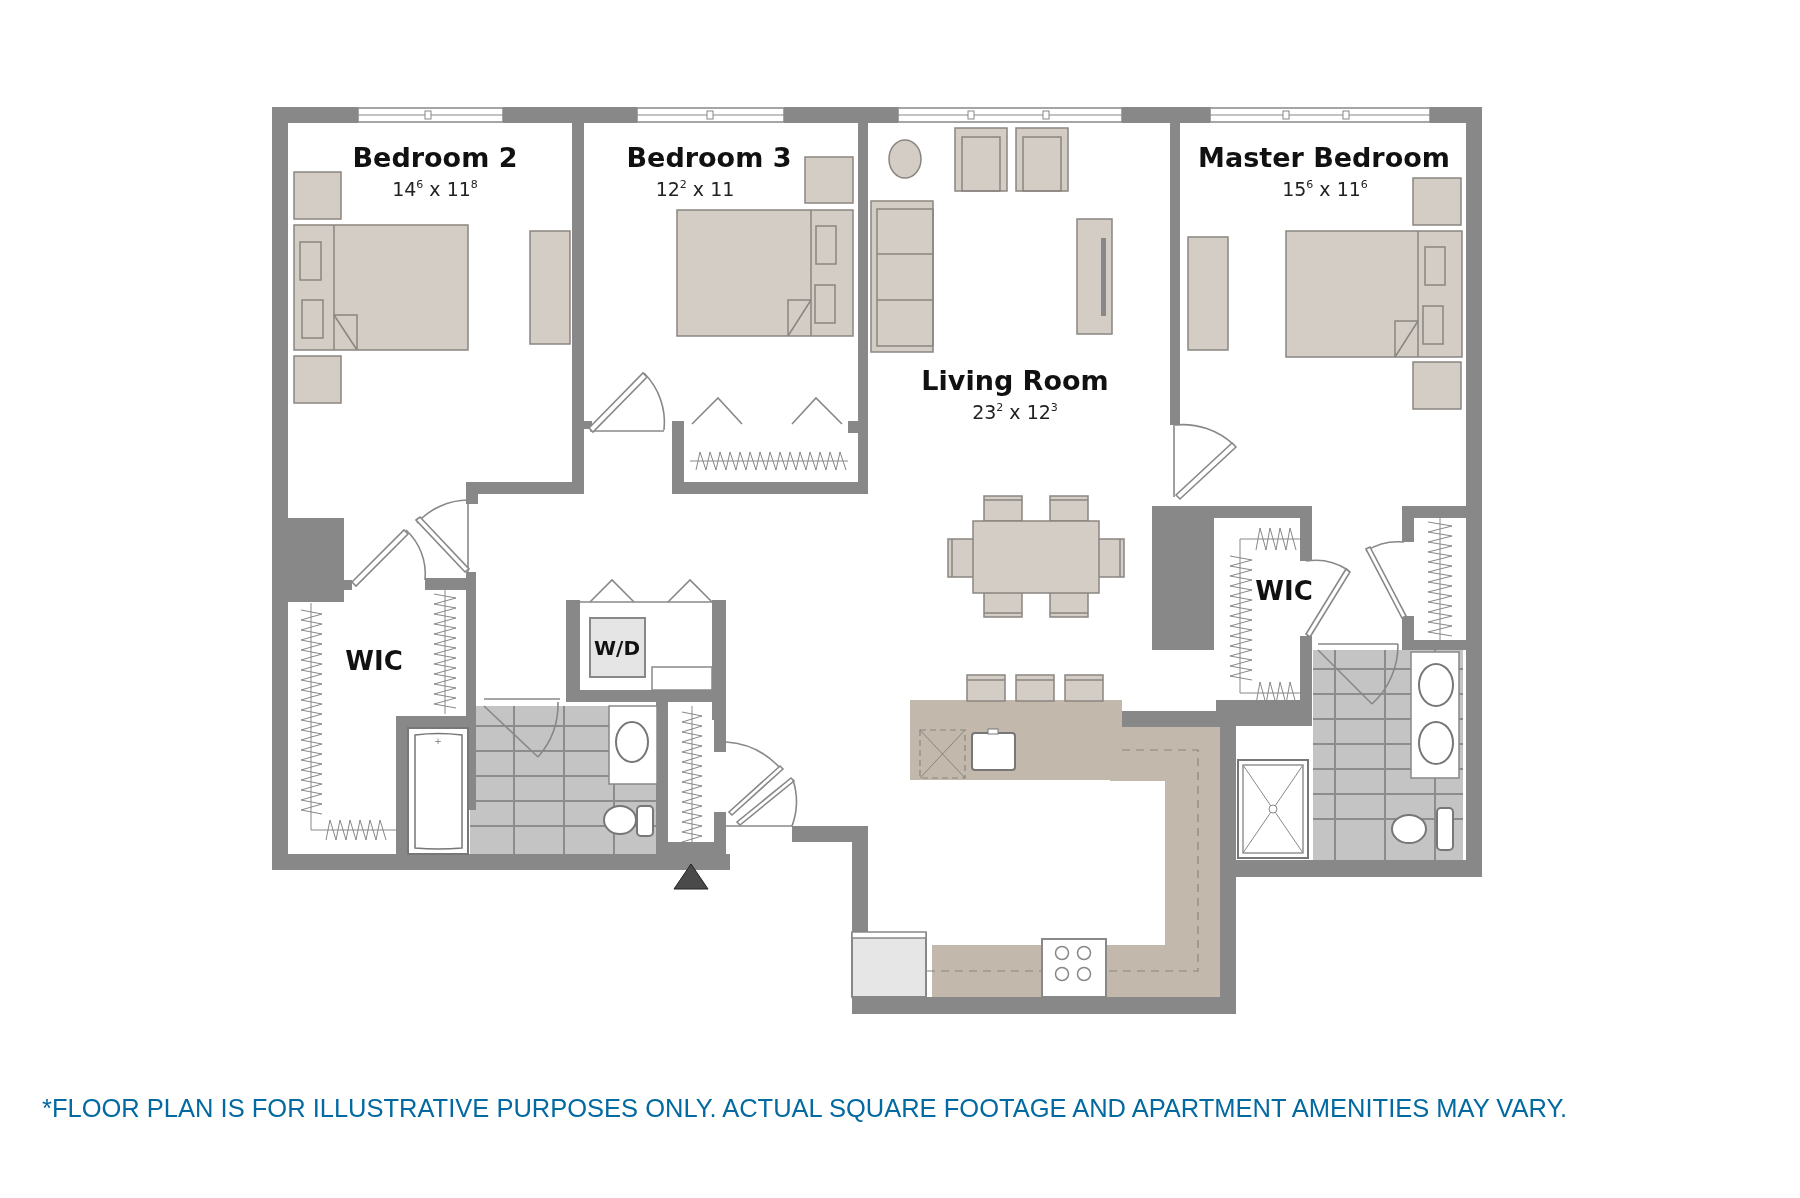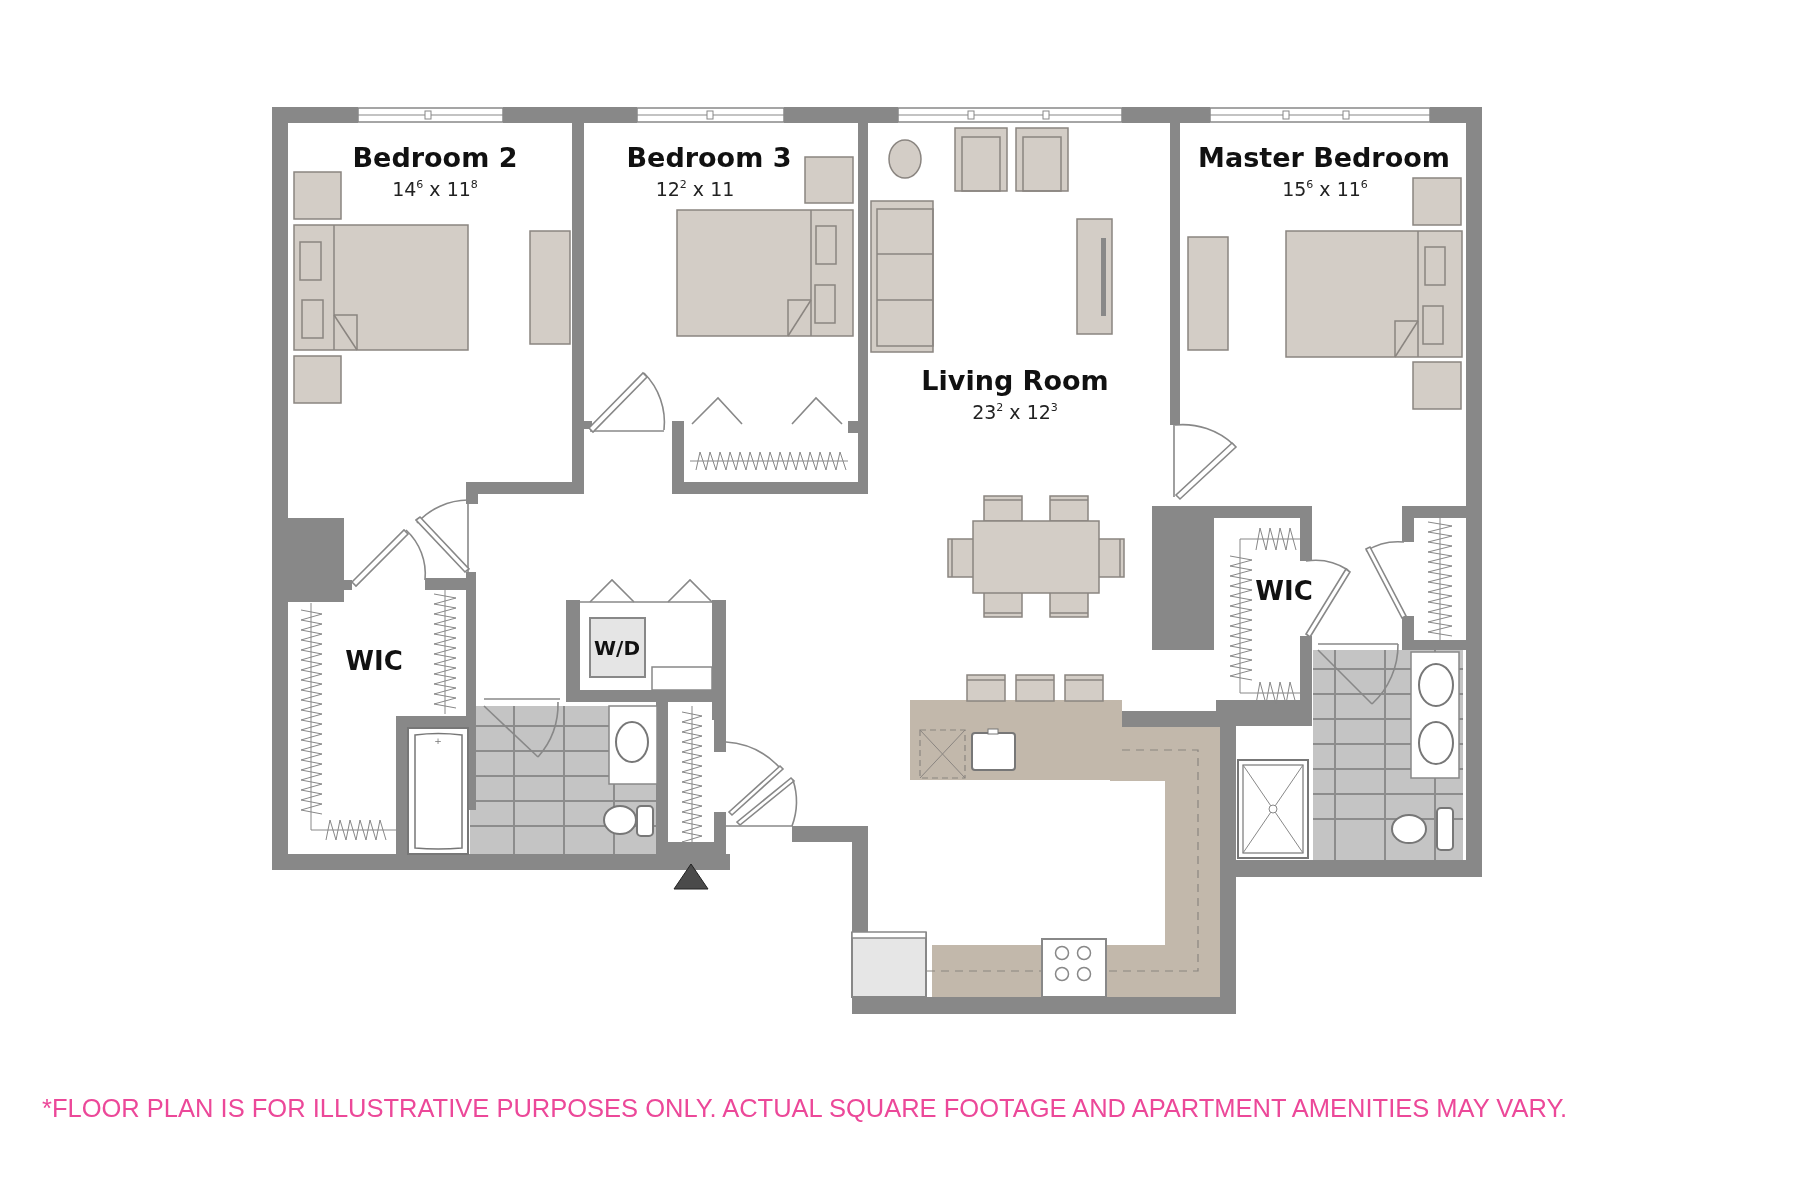--- a/index.html
+++ b/index.html
@@ -5,21 +5,21 @@
   html, body { margin: 0; padding: 0; background: #ffffff; }
   body { width: 1800px; height: 1198px; position: relative; overflow: hidden; font-family: "DejaVu Sans", sans-serif; }
   #plan { position: absolute; left: 0; top: 0; }
   .room-name { font-family: "DejaVu Sans", sans-serif; font-weight: bold; font-size: 27px; fill: #111; }
   .room-dim { font-family: "DejaVu Sans", sans-serif; font-size: 19px; fill: #222; }
   .room-dim tspan.sup { font-size: 11px; }
   .label-small { font-family: "DejaVu Sans", sans-serif; font-weight: bold; font-size: 26px; fill: #111; }
   .wd-label { font-family: "DejaVu Sans", sans-serif; font-weight: bold; font-size: 20px; fill: #111; }
   #disclaimer {
     position: absolute; left: 42px; top: 1094px; width: 1700px;
-    font-family: "Liberation Sans", sans-serif; font-size: 25.5px; color: #ec4899; letter-spacing: 0px; white-space: nowrap;
+    font-family: "Liberation Sans", sans-serif; font-size: 25.5px; color: #0369a1; letter-spacing: 0px; white-space: nowrap;
   }
   .wall { fill: #888888; }
   .furn { fill: #d3cdc6; stroke: #8a8580; stroke-width: 1.5; }
   .furn-line { fill: none; stroke: #8a8580; stroke-width: 1.5; }
   .door { fill: none; stroke: #888; stroke-width: 1.6; }
   .door-leaf { fill: #fff; stroke: #888; stroke-width: 1.6; }
   .window { fill: #fff; stroke: #888; stroke-width: 1.5; }
   .tile { fill: #c4c4c4; }
   .tile-line { stroke: #8c8c8c; stroke-width: 2; }
   .counter { fill: #c2b8ab; }

